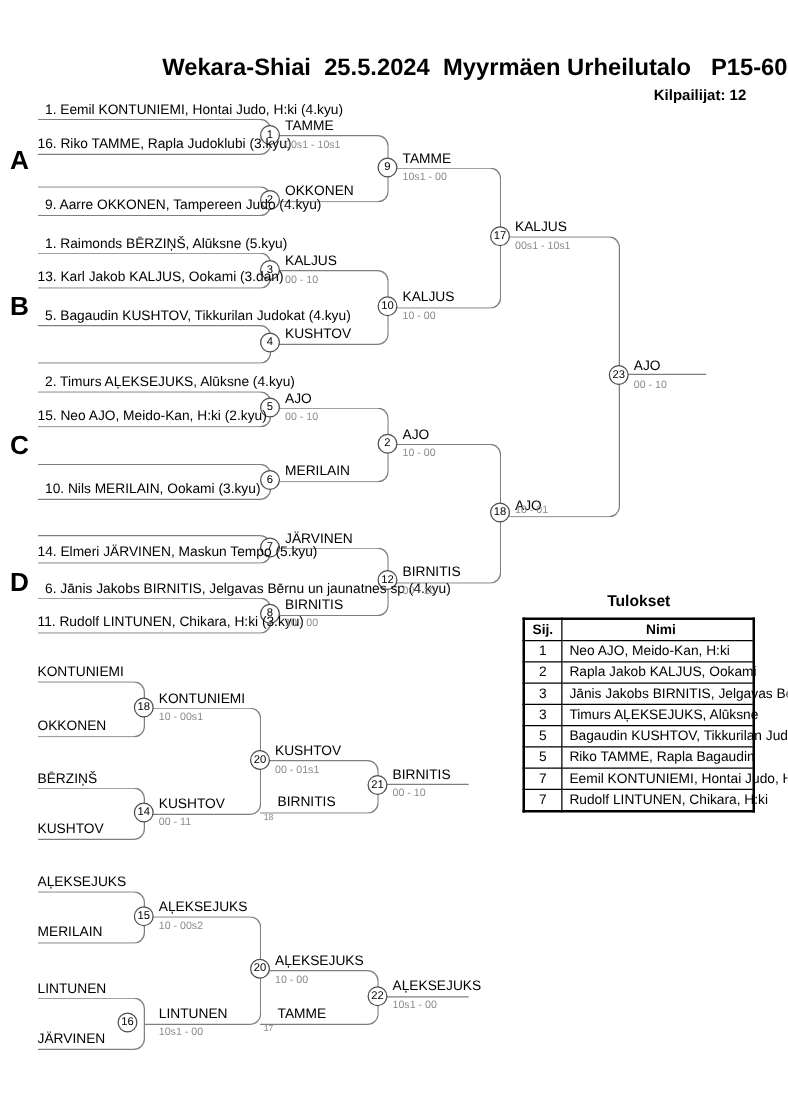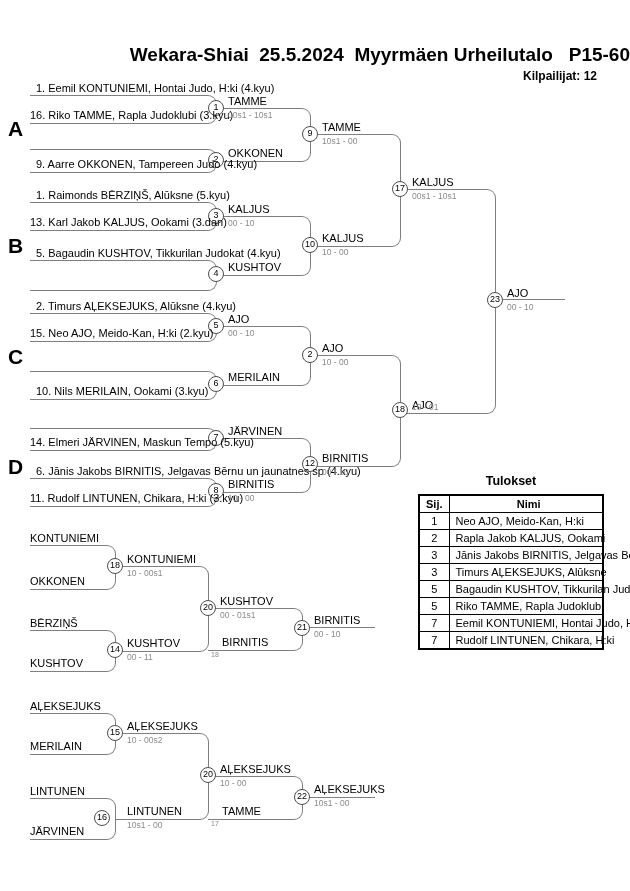--- a/index.html
+++ b/index.html
@@ -190,21 +190,21 @@
     <tr>
       <td class="sij">3</td>
       <td class="nimi">Timurs AĻEKSEJUKS, Alūksne</td>
     </tr>
     <tr>
       <td class="sij">5</td>
       <td class="nimi">Bagaudin KUSHTOV, Tikkurilan Judok</td>
     </tr>
     <tr>
       <td class="sij">5</td>
-      <td class="nimi">Riko TAMME, Rapla Judoklubi</td>
+      <td class="nimi">Riko TAMME, Rapla Bagaudin</td>
     </tr>
     <tr>
       <td class="sij">7</td>
       <td class="nimi">Eemil KONTUNIEMI, Hontai Judo, H:</td>
     </tr>
     <tr>
       <td class="sij">7</td>
       <td class="nimi">Rudolf LINTUNEN, Chikara, H:ki</td>
     </tr>
   </tbody>

